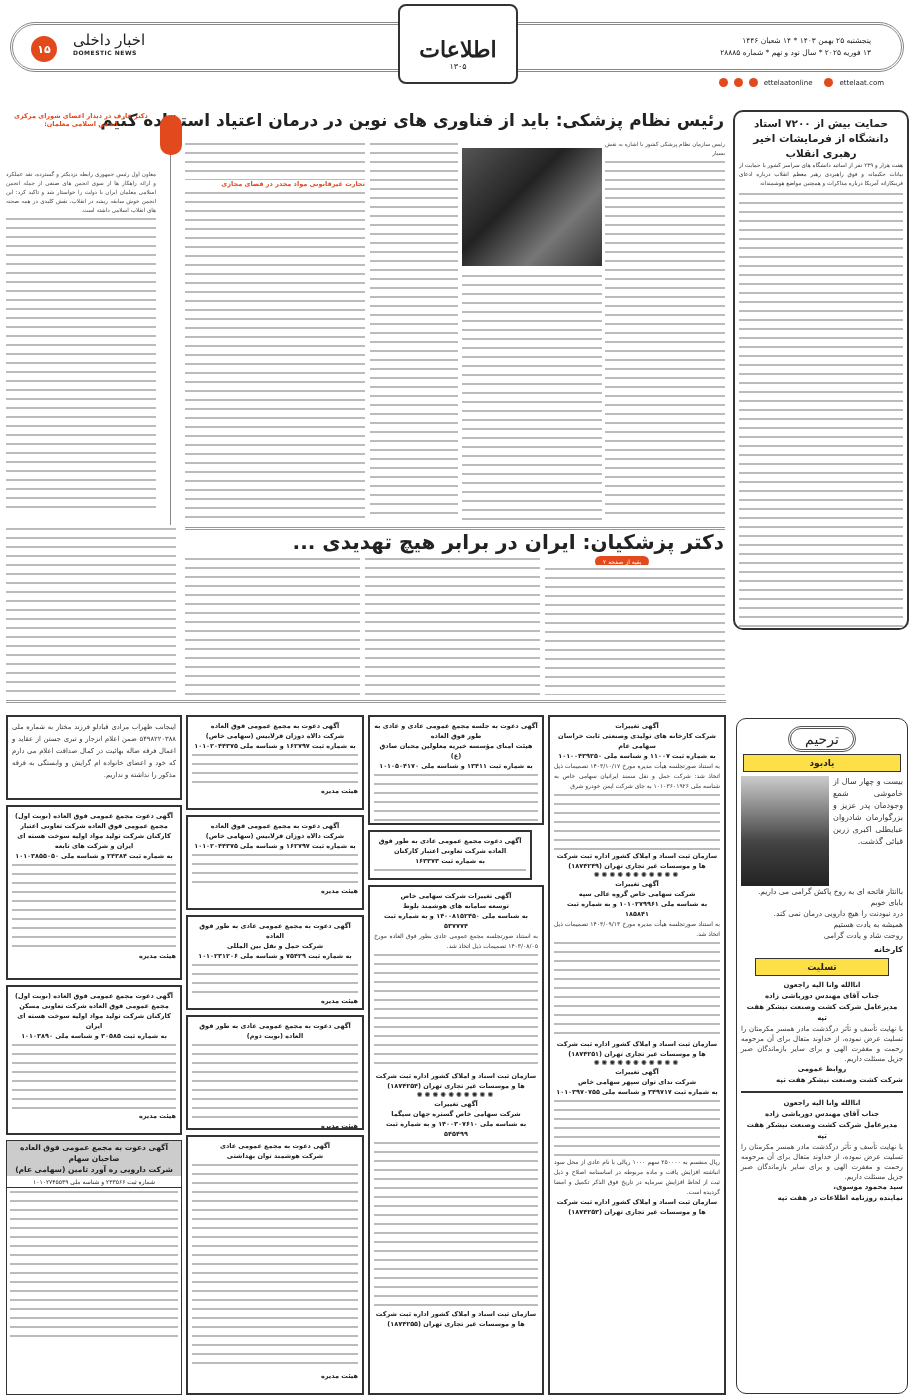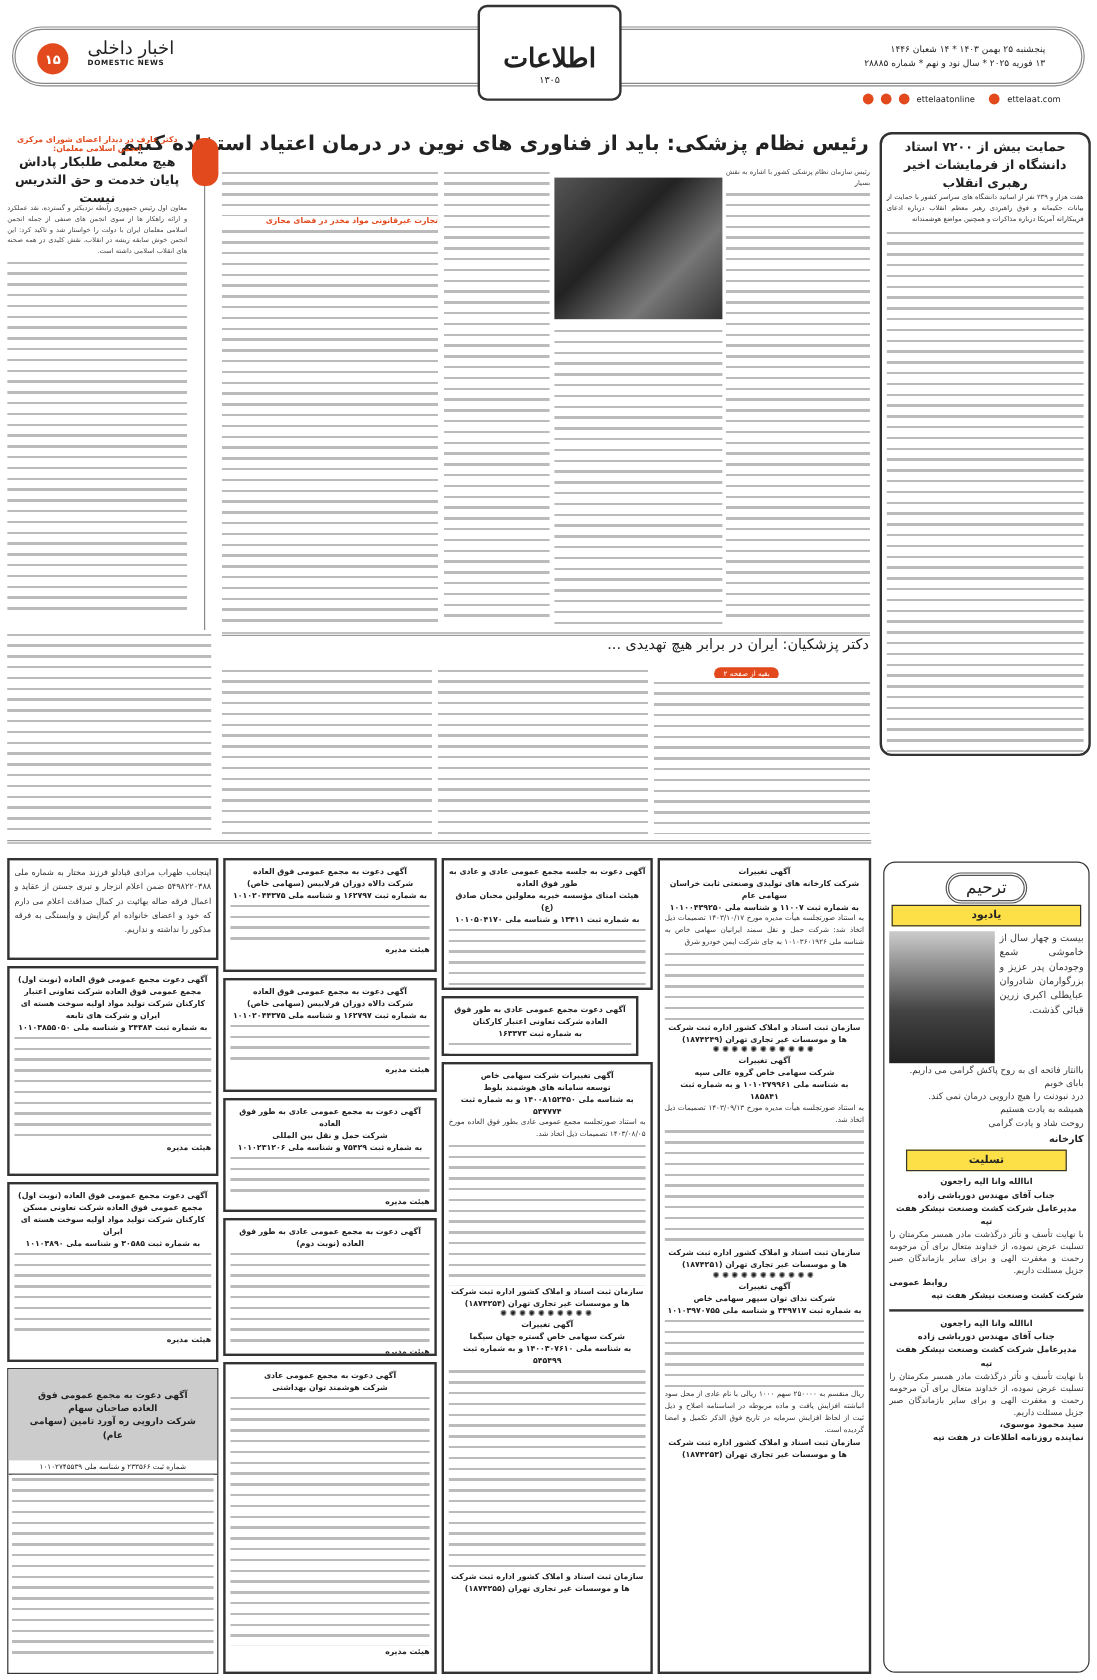--- a/index.html
+++ b/index.html
@@ -12,21 +12,21 @@
 .sect .en{font-size:6px;letter-spacing:.5px;font-weight:bold}
 .date{position:absolute;right:30px;top:10px;font-size:7.5px;line-height:12px;text-align:right}
 .social{position:absolute;right:30px;top:78px;font-size:7px;display:flex;gap:6px;direction:ltr;align-items:center}
 .dot{width:9px;height:9px;border-radius:50%;background:#e24a1d;display:inline-block}
 .logo{position:absolute;left:398px;top:4px;width:120px;height:80px;border:2px solid #333;border-radius:8px;background:#fff;text-align:center}
 .logo .t{font-family:"DejaVu Serif",serif;font-size:22px;font-weight:bold;margin-top:30px}
 .logo .y{font-size:8px}
 .col{position:absolute;font-size:5.6px;line-height:9px;color:#444;text-align:justify;overflow:hidden}
 .lines{background:repeating-linear-gradient(to bottom,#fff 0,#fff 3px,#bbb 3px,#bbb 5px,#fff 5px,#fff 9px)}
 h1.main{position:absolute;right:190px;top:110px;font-size:17px;font-weight:bold;white-space:nowrap}
-h2.sub{position:absolute;font-size:12px;font-weight:normal;white-space:nowrap}
+h2.sub{position:absolute;font-size:20px;font-weight:bold;white-space:nowrap}
 .box{position:absolute;border:2px solid #333;background:#fff;padding:4px;overflow:hidden}
 .rbox{border-radius:10px}
 .box .ttl{font-size:6.5px;font-weight:bold;text-align:center;line-height:10px}
 .box .txt{font-size:6px;line-height:10px;text-align:justify;color:#333}
 .redsub{color:#e24a1d;font-size:6.5px;font-weight:bold}
 .divider{position:absolute;height:4px;border-top:3px double #999}
 .photo{position:absolute;background:linear-gradient(135deg,#555,#222 40%,#777 70%,#333);}
 .tag{position:absolute;background:#e24a1d;color:#fff;font-size:6px;padding:2px 8px;border-radius:6px}
 .banner{position:absolute;background:#fde047;border:1px solid #333;text-align:center;font-size:9px;font-weight:bold;line-height:16px}
 </style>
@@ -74,21 +74,20 @@
 <div class="col" style="left:185px;top:140px;width:180px;height:380px">
   <div class="lines" style="height:40px"></div>
   <div class="redsub">تجارت غیرقانونی مواد مخدر در فضای مجازی</div>
   <div class="lines" style="height:330px"></div>
 </div>
 
 <div class="abs" style="left:160px;top:115px;width:22px;height:40px;background:#e24a1d;border-radius:10px"></div>
 <div class="abs" style="left:170px;top:155px;width:1px;height:370px;background:#888"></div>
 <div class="abs" style="left:6px;top:112px;width:150px;text-align:center">
   <div class="redsub">دکتر عارف در دیدار اعضای شورای مرکزی انجمن اسلامی معلمان:</div>
-  <div style="font-size:10.5px;font-weight:bold;line-height:15px">هیچ معلمی طلبکار پاداش پایان خدمت و حق التدریس نیست</div>
 </div>
 <div class="col" style="left:6px;top:170px;width:150px;height:350px">
   <div>معاون اول رئیس جمهوری رابطه نزدیکتر و گسترده، نقد عملکرد و ارائه راهکار ها از سوی انجمن های صنفی از جمله انجمن اسلامی معلمان ایران با دولت را خواستار شد و تاکید کرد: این انجمن خوش سابقه ریشه در انقلاب، نقش کلیدی در همه صحنه های انقلاب اسلامی داشته است.</div>
   <div class="lines" style="height:300px"></div>
 </div>
 
 <div class="divider" style="left:185px;top:527px;width:540px"></div>
 
 <h2 class="sub" style="right:190px;top:530px">دکتر پزشکیان: ایران در برابر هیچ تهدیدی ...</h2>
 <div class="tag" style="left:595px;top:556px">بقیه از صفحه ۲</div>
@@ -113,21 +112,21 @@
     <div>همیشه به یادت هستیم</div>
     <div>روحت شاد و یادت گرامی</div>
   </div>
   <div style="font-weight:bold;font-size:8px;margin:4px 0">کارخانه</div>
   <div class="banner" style="position:relative;margin:4px 14px">تسلیت</div>
   <div style="text-align:center;font-size:7px;line-height:11px">
     <div style="font-weight:bold">اناالله وانا الیه راجعون</div>
     <div style="font-weight:bold">جناب آقای مهندس دورباشی زاده</div>
     <div style="font-weight:bold">مدیرعامل شرکت کشت وصنعت نیشکر هفت تپه</div>
     <div class="txt" style="font-size:7px">با نهایت تأسف و تأثر درگذشت مادر همسر مکرمتان را تسلیت عرض نموده، از خداوند متعال برای آن مرحومه رحمت و مغفرت الهی و برای سایر بازماندگان صبر جزیل مسئلت داریم.</div>
-    <div style="font-weight:bold;text-align:left">روابط عمومی</div>
+    <div style="font-weight:bold;text-align:center">روابط عمومی</div>
     <div style="font-weight:bold;text-align:right">شرکت کشت وصنعت نیشکر هفت تپه</div>
   </div>
   <div style="border-top:2px solid #333;margin:5px 0"></div>
   <div style="text-align:center;font-size:7px;line-height:11px">
     <div style="font-weight:bold">اناالله وانا الیه راجعون</div>
     <div style="font-weight:bold">جناب آقای مهندس دورباشی زاده</div>
     <div style="font-weight:bold">مدیرعامل شرکت کشت وصنعت نیشکر هفت تپه</div>
     <div class="txt" style="font-size:7px">با نهایت تأسف و تأثر درگذشت مادر همسر مکرمتان را تسلیت عرض نموده، از خداوند متعال برای آن مرحومه رحمت و مغفرت الهی و برای سایر بازماندگان صبر جزیل مسئلت داریم.</div>
     <div style="font-weight:bold;text-align:right">سید محمود موسوی،</div>
     <div style="font-weight:bold;text-align:right">نماینده روزنامه اطلاعات در هفت تپه</div>
@@ -234,20 +233,20 @@
   <div class="ttl" style="text-align:right">هیئت مدیره</div>
 </div>
 <div class="box" style="left:6px;top:985px;width:176px;height:150px">
   <div class="ttl">آگهی دعوت مجمع عمومی فوق العاده (نوبت اول)</div>
   <div class="ttl">مجمع عمومی فوق العاده شرکت تعاونی مسکن کارکنان شرکت تولید مواد اولیه سوخت هسته ای ایران</div>
   <div class="ttl">به شماره ثبت ۳۰۵۸۵ و شناسه ملی ۱۰۱۰۳۸۹۰</div>
   <div class="lines" style="height:70px"></div>
   <div class="ttl" style="text-align:right">هیئت مدیره</div>
 </div>
 <div class="abs" style="left:6px;top:1140px;width:176px;height:255px;border:1px solid #333;overflow:hidden">
-  <div style="background:#ccc;padding:16px;text-align:center;font-size:7.5px;font-weight:bold;line-height:11px">
+  <div style="background:#ccc;padding:1px;text-align:center;font-size:7.5px;font-weight:bold;line-height:11px">
     <div>آگهی دعوت به مجمع عمومی فوق العاده صاحبان سهام</div>
     <div>شرکت دارویی ره آورد تامین (سهامی عام)</div>
   </div>
   <div style="font-size:6px;text-align:center;padding:2px;border-bottom:1px solid #333">شماره ثبت ۲۳۳۵۶۶ و شناسه ملی ۱۰۱۰۲۷۴۵۵۳۹</div>
   <div class="lines" style="height:150px;margin:0 3px"></div>
 
 </div>
 
 </body></html>

